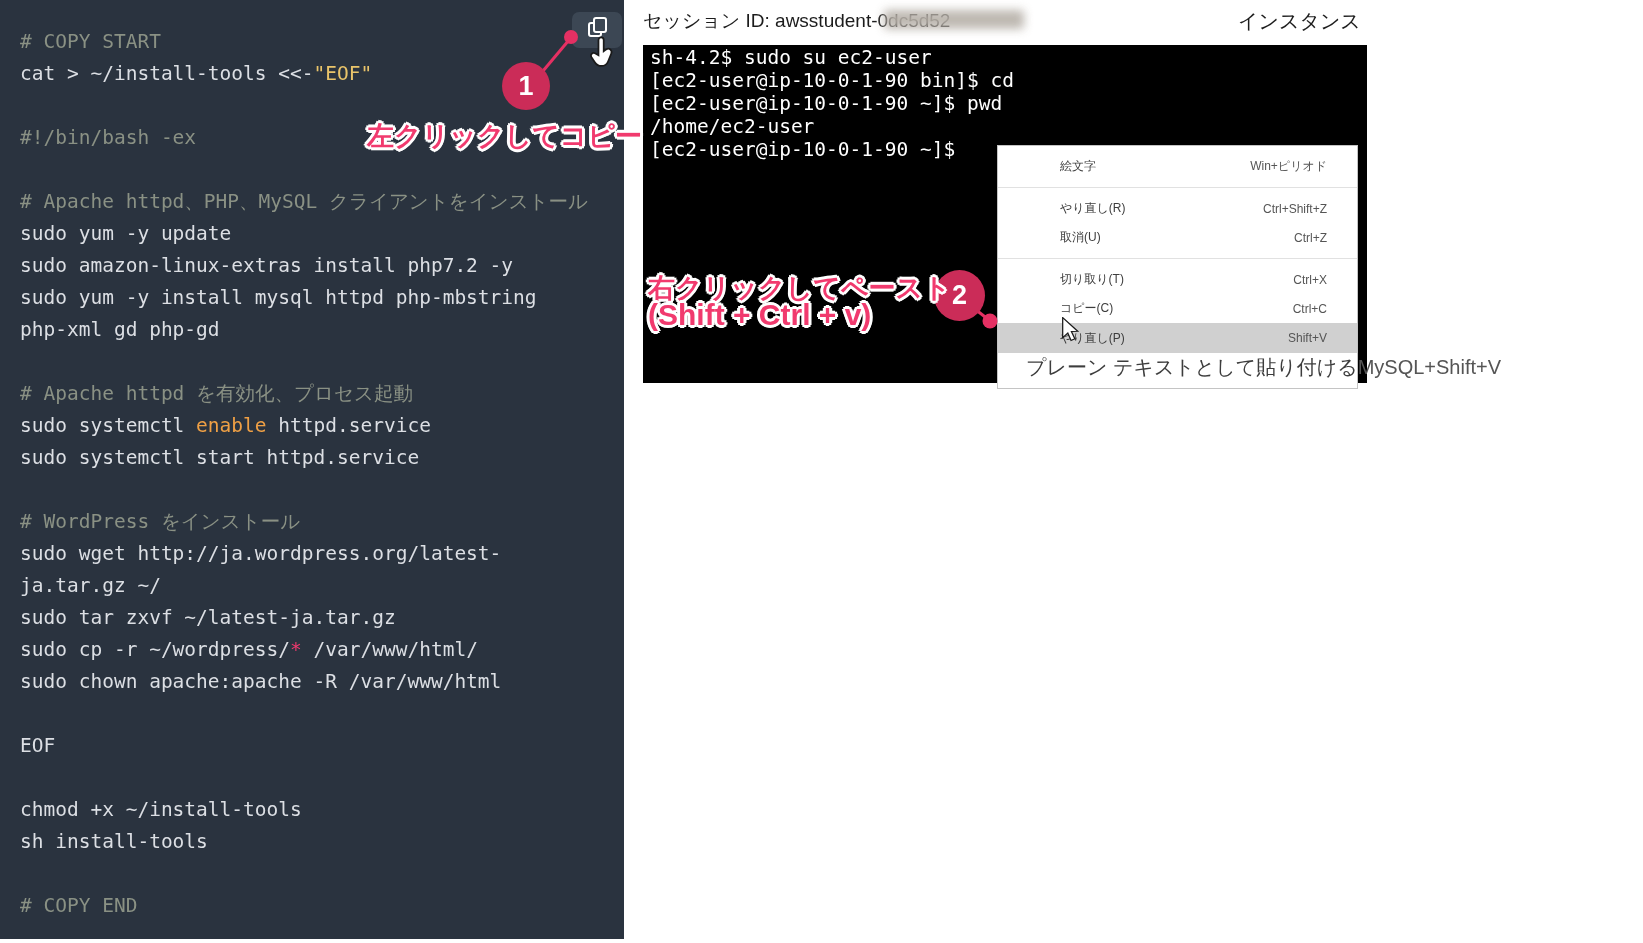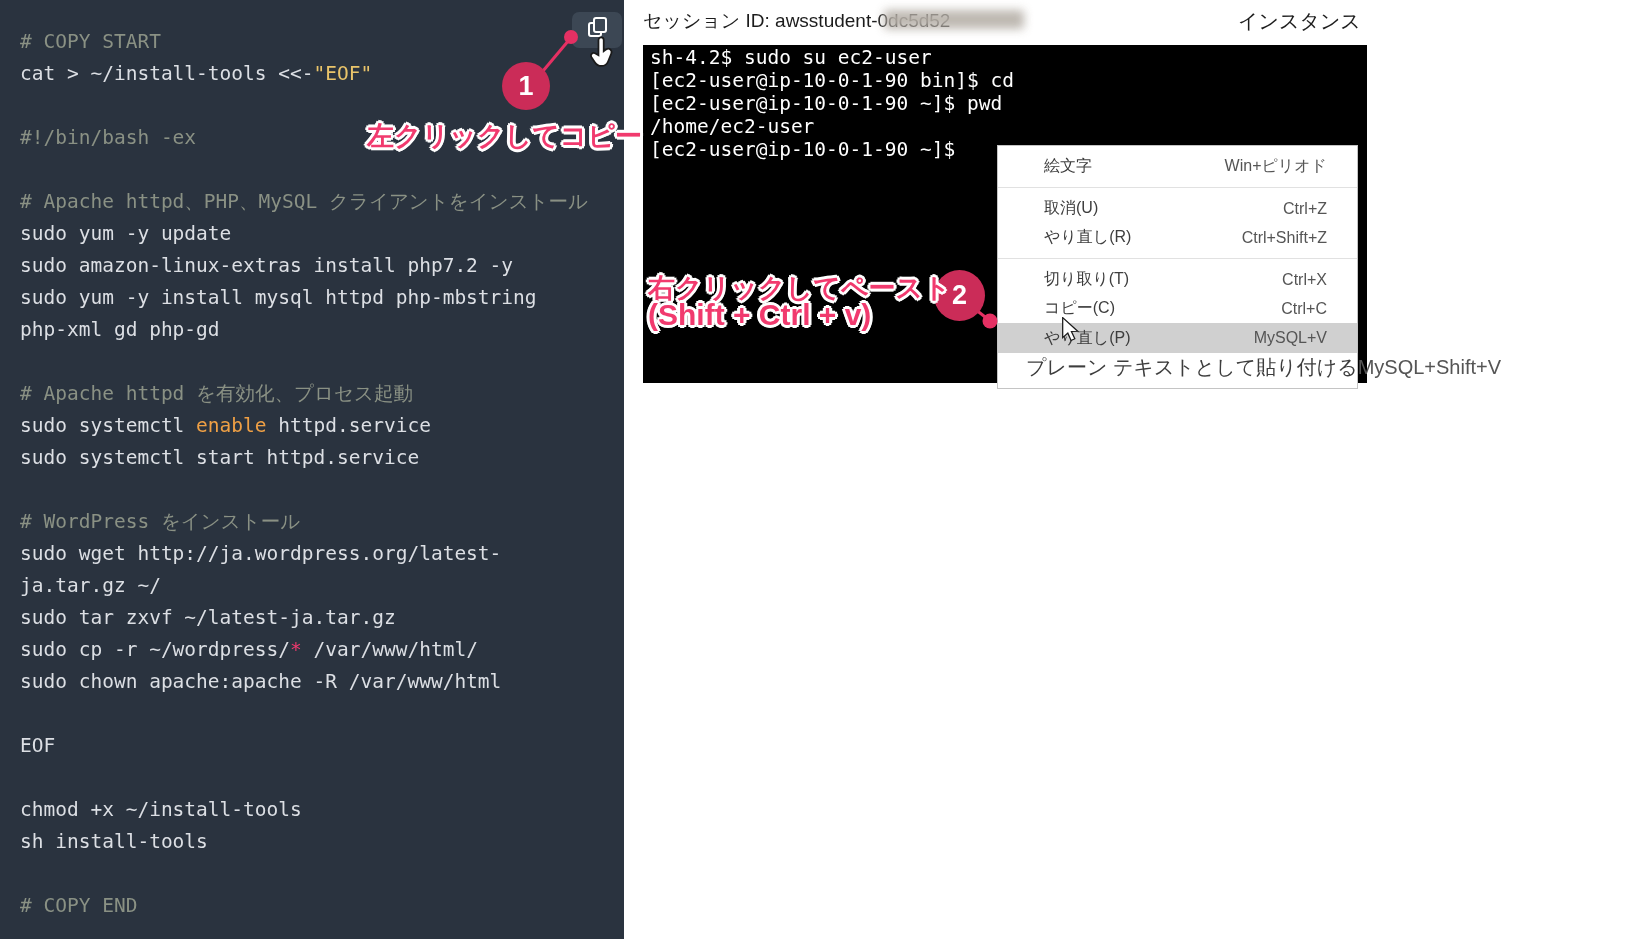--- a/index.html
+++ b/index.html
@@ -52,21 +52,21 @@
   }
   .term-line{height:23px;}
   
   #context-menu{
     position:absolute;left:997px;top:145px;width:361px;
     background:#ffffff;border:1px solid #c4c4c4;box-sizing:border-box;
     padding:6px 0;z-index:3;
   }
   .menu-row{
     height:29px;display:flex;align-items:center;justify-content:space-between;
-    padding:0 30px 0 46px;font-size:16px;cursor:pointer;white-space:nowrap;
+    padding:0 30px 0 62px;font-size:12px;cursor:pointer;white-space:nowrap;
   }
   .menu-row .mi-label{color:#3d3d3d;}
   .menu-row .mi-short{color:#555555;flex-shrink:0;}
   .menu-row.hl{background:var(--menu-highlight);height:30px;}
   .menu-row.compact{padding:0 12px 0 28px;font-size:20px;}
   .menu-sep{border-top:1px solid #e1e1e1;margin:6px 0;height:0;}
   
   #annot-svg{position:absolute;left:0;top:0;z-index:5;pointer-events:none;}
   .step-circle{
     position:absolute;border-radius:50%;background:var(--circle-fill);
@@ -108,39 +108,39 @@
 
 <div id="terminal"><div class="term-line">sh-4.2$ sudo su ec2-user</div><div class="term-line">[ec2-user@ip-10-0-1-90 bin]$ cd</div><div class="term-line">[ec2-user@ip-10-0-1-90 ~]$ pwd</div><div class="term-line">/home/ec2-user</div><div class="term-line">[ec2-user@ip-10-0-1-90 ~]$</div></div>
 
 <div id="context-menu">
     <div class="menu-row">
       <span class="mi-label">絵文字</span>
       <span class="mi-short">Win+ピリオド</span>
     </div>
     <div class="menu-sep"></div>
     <div class="menu-row">
+      <span class="mi-label">やり直し(R)</span>
+      <span class="mi-short">Ctrl+Shift+Z</span>
+    </div>
+    <div class="menu-row">
       <span class="mi-label">取消(U)</span>
       <span class="mi-short">Ctrl+Z</span>
-    </div>
-    <div class="menu-row">
-      <span class="mi-label">やり直し(R)</span>
-      <span class="mi-short">Ctrl+Shift+Z</span>
     </div>
     <div class="menu-sep"></div>
     <div class="menu-row">
       <span class="mi-label">切り取り(T)</span>
       <span class="mi-short">Ctrl+X</span>
     </div>
     <div class="menu-row">
       <span class="mi-label">コピー(C)</span>
       <span class="mi-short">Ctrl+C</span>
     </div>
     <div class="menu-row hl">
       <span class="mi-label">やり直し(P)</span>
-      <span class="mi-short">MySQL+V</span>
+      <span class="mi-short">Shift+V</span>
     </div>
     <div class="menu-row compact">
       <span class="mi-label">プレーン テキストとして貼り付ける</span>
       <span class="mi-short">MySQL+Shift+V</span>
     </div>
   </div>
 
 <svg id="annot-svg" width="1643" height="943">
   <line x1="543" y1="71" x2="569" y2="40" stroke="#e53063" stroke-width="3"></line>
   <circle cx="571" cy="37" r="7" fill="#e53063"></circle>

